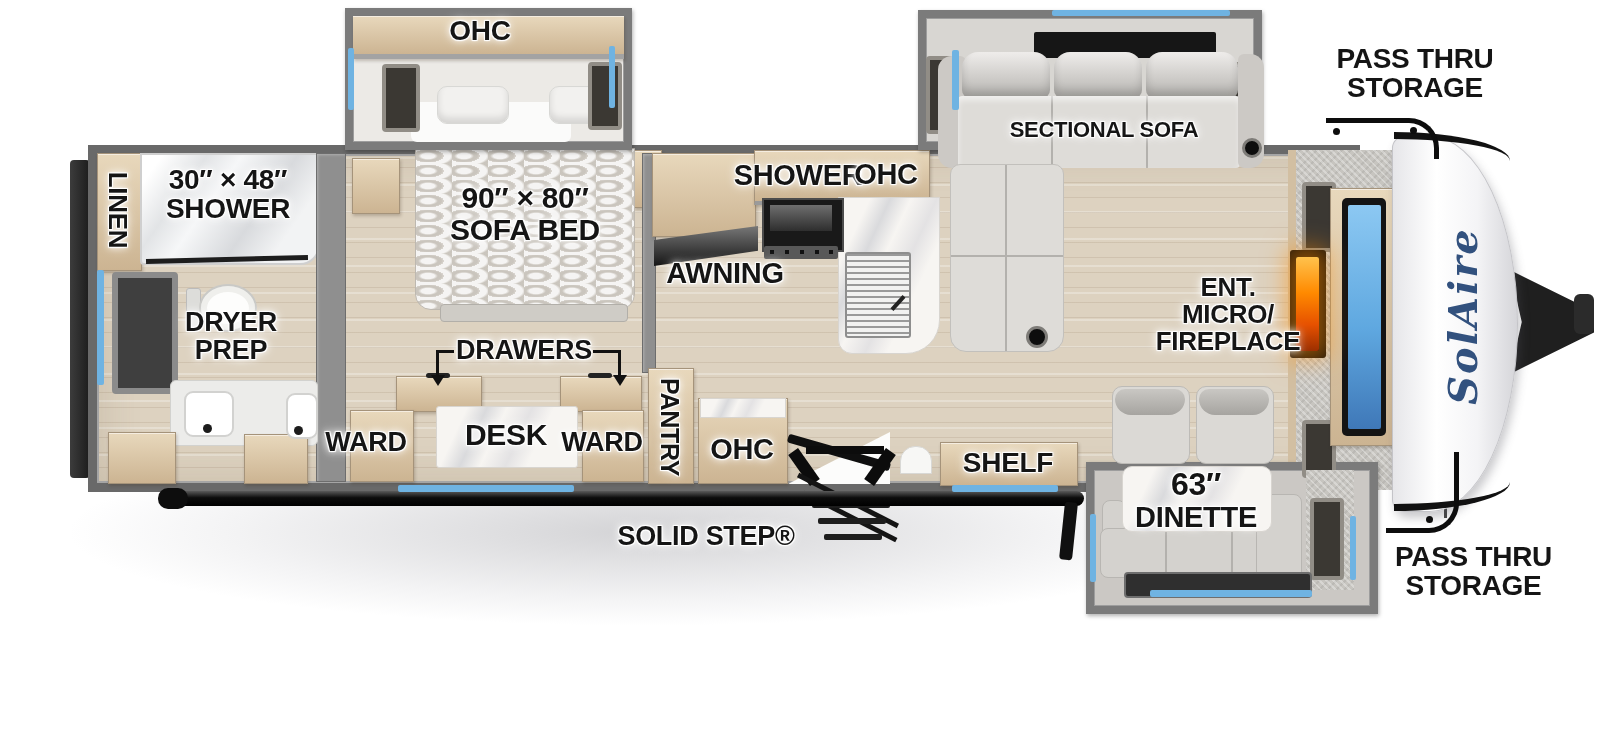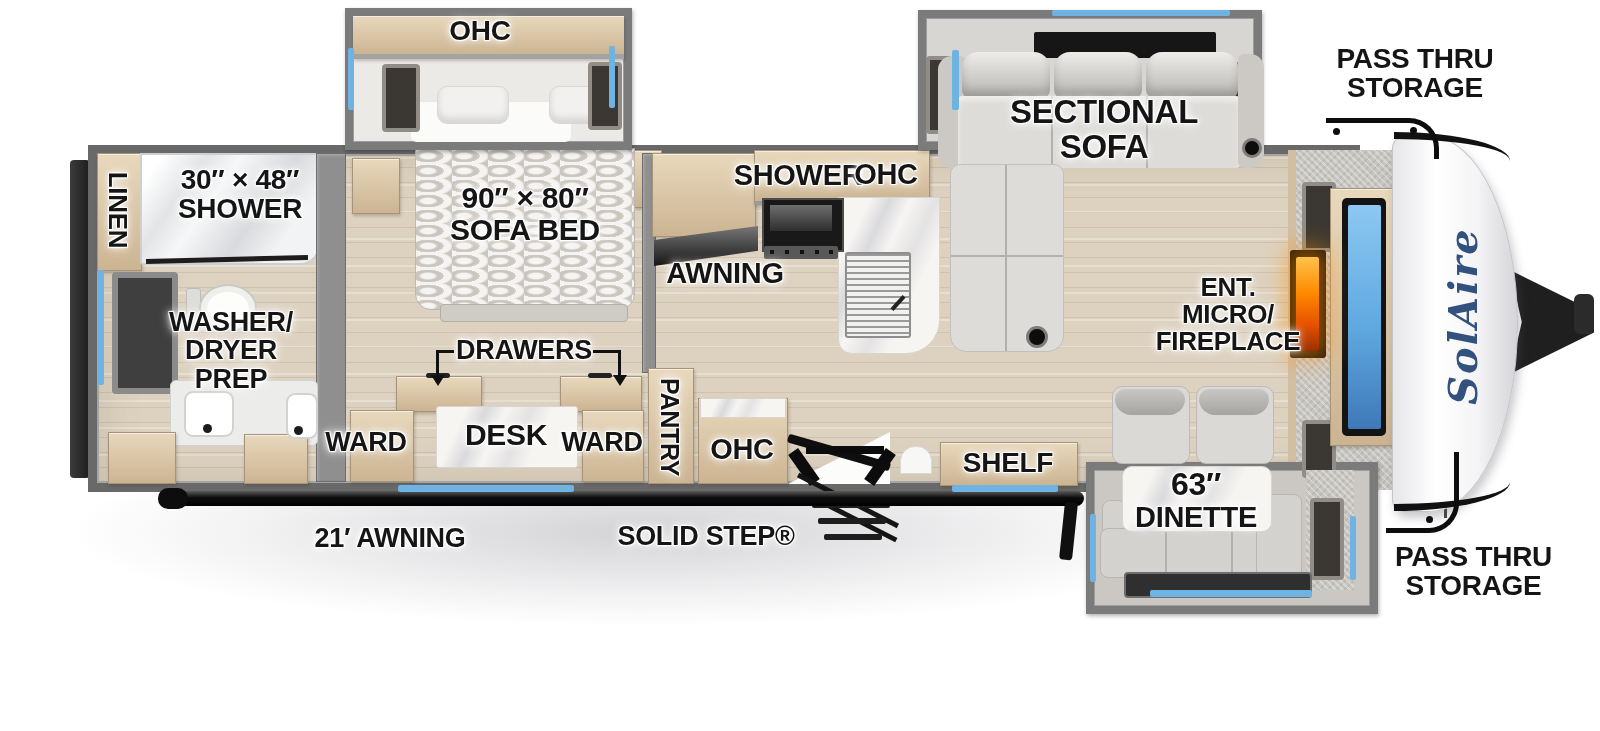--- a/index.html
+++ b/index.html
@@ -46,21 +46,21 @@
               box-shadow:inset 0 0 0 2px #a5a5a5, inset 0 0 45px rgba(95,75,52,.18);"></div>
 
   <div class="abs blue" style="left:97px;top:270px;width:7px;height:115px;"></div>
 
   <div class="abs tan" style="left:97px;top:153px;width:43px;height:116px;z-index:3;"></div>
   <div class="lbl vlbl" style="left:47px;top:197px;width:140px;height:26px;font-size:26px;">LINEN</div>
 
   <div class="abs" style="left:140px;top:153px;width:176px;height:108px;z-index:3;border:2px solid #cfcfcf;border-radius:0 0 20px 4px;
               background:linear-gradient(125deg,#ffffff 8%,#e2e4e6 26%,#f6f7f8 40%,#d8dadd 62%,#f2f3f4 80%);"></div>
   <div class="abs" style="left:146px;top:257px;width:162px;height:5px;background:#1d1d1d;transform:rotate(-1.5deg);z-index:4;"></div>
-  <div class="lbl block" style="left:160px;top:165px;width:160px;font-size:28px;">
+  <div class="lbl block" style="left:148px;top:165px;width:160px;font-size:28px;">
     <span style="display:block;">30″ × 48″</span>
     <span style="display:block;">SHOWER</span>
   </div>
 
   <div class="abs wall" style="left:316px;top:153px;width:30px;height:329px;z-index:3;"></div>
 
   <div class="abs" style="left:112px;top:272px;width:54px;height:110px;background:#3f3f3f;border:6px solid #8b8b8b;border-radius:4px;z-index:3;"></div>
 
   <div class="abs" style="left:186px;top:288px;width:13px;height:40px;background:#ddddda;border:1px solid #bbb;border-radius:3px;z-index:3;"></div>
   <div class="abs" style="left:199px;top:284px;width:54px;height:44px;background:#fdfdfc;border:2px solid #c9c9c6;border-radius:50%;z-index:3;
@@ -68,21 +68,20 @@
 
   <div class="abs" style="left:170px;top:380px;width:146px;height:64px;background:#ececea;border:1px solid #d2d2cf;border-radius:6px;z-index:3;"></div>
   <div class="abs" style="left:184px;top:391px;width:46px;height:42px;background:#fff;border:2px solid #d2d2d0;border-radius:9px;z-index:4;"></div>
   <div class="abs" style="left:286px;top:393px;width:28px;height:42px;background:#fff;border:2px solid #d2d2d0;border-radius:9px;z-index:4;"></div>
   <div class="abs" style="left:203px;top:424px;width:9px;height:9px;background:#1c1c1c;border-radius:50%;z-index:5;"></div>
   <div class="abs" style="left:294px;top:426px;width:9px;height:9px;background:#1c1c1c;border-radius:50%;z-index:5;"></div>
   <div class="abs tan" style="left:108px;top:432px;width:66px;height:50px;z-index:3;"></div>
   <div class="abs tan" style="left:244px;top:434px;width:62px;height:48px;z-index:3;"></div>
 
   <div class="lbl block" style="left:146px;top:308px;width:170px;font-size:27px;">
-    <span style="display:block;">WASHER/</span>
     <span style="display:block;">DRYER PREP</span>
   </div>
 
   <div class="abs slidebox" style="left:345px;top:8px;width:271px;height:126px;background:#eceae6;z-index:5;">
     <div class="abs tan" style="left:0;top:0;width:271px;height:38px;border:none;border-bottom:5px solid #a3a3a3;"></div>
     <div class="abs" style="left:58px;top:86px;width:160px;height:40px;background:#fbfbfa;border-radius:6px;"></div>
     <div class="abs" style="left:84px;top:70px;width:70px;height:36px;background:#f2f1ef;border:1px solid #d8d8d5;border-radius:10px;box-shadow:inset 0 -5px 7px rgba(0,0,0,.12);"></div>
     <div class="abs" style="left:196px;top:70px;width:66px;height:36px;background:#f2f1ef;border:1px solid #d8d8d5;border-radius:10px;box-shadow:inset 0 -5px 7px rgba(0,0,0,.12);"></div>
   </div>
   <div class="lbl" style="left:430px;top:16px;width:100px;height:30px;font-size:28px;">OHC</div>
@@ -179,21 +178,21 @@
   <div class="abs cushion" style="left:962px;top:52px;width:88px;height:46px;z-index:6;"></div>
   <div class="abs cushion" style="left:1054px;top:52px;width:88px;height:46px;z-index:6;"></div>
   <div class="abs cushion" style="left:1146px;top:52px;width:92px;height:46px;z-index:6;"></div>
   <div class="abs sofaFab" style="left:958px;top:96px;width:282px;height:72px;border-radius:4px;z-index:6;
               background-image:repeating-linear-gradient(90deg,transparent 0 93px,#b3b1ad 93px 95px);box-shadow:inset 0 4px 6px rgba(255,255,255,.6);"></div>
   <div class="abs" style="left:1238px;top:54px;width:26px;height:114px;background:#ccc9c5;border-radius:6px 14px 14px 6px;z-index:6;"></div>
   <div class="abs cup" style="left:1242px;top:138px;width:14px;height:14px;z-index:7;"></div>
   <div class="abs sofaFab" style="left:950px;top:164px;width:112px;height:186px;border-radius:10px 10px 16px 16px;z-index:6;border:1px solid #c2c0bc;
               background-image:linear-gradient(90deg,transparent 0 54px,#b3b1ad 54px 56px,transparent 56px),linear-gradient(180deg,transparent 0 90px,#b3b1ad 90px 92px,transparent 92px);"></div>
   <div class="abs cup" style="left:1026px;top:326px;width:16px;height:16px;z-index:7;"></div>
-  <div class="lbl" style="left:992px;top:116px;width:224px;height:28px;font-size:33px;">SECTIONAL SOFA</div>
+  <div class="lbl" style="left:992px;top:116px;width:224px;height:28px;font-size:22px;">SECTIONAL SOFA</div>
 
   <div class="abs tex-gray" style="left:1288px;top:150px;width:106px;height:340px;z-index:4;"></div>
   <div class="abs" style="left:1288px;top:150px;width:8px;height:340px;background:#d2bfa2;z-index:5;"></div>
   <div class="abs win" style="left:1302px;top:182px;width:26px;height:62px;z-index:6;"></div>
   <div class="abs win" style="left:1302px;top:420px;width:26px;height:50px;z-index:6;"></div>
 
   <div class="lbl block" style="left:1152px;top:274px;width:152px;font-size:26px;line-height:1.04;">
     <span style="display:block;">ENT.</span>
     <span style="display:block;">MICRO/</span>
     <span style="display:block;">FIREPLACE</span>
@@ -260,19 +259,18 @@
   <div class="abs" style="left:1386px;top:452px;width:68px;height:76px;border-bottom:5px solid #0d0d0d;border-right:5px solid #0d0d0d;border-bottom-right-radius:30px;z-index:30;"></div>
   <div class="abs dot" style="left:1426px;top:516px;width:7px;height:7px;z-index:31;"></div>
   <div class="lbl block" style="left:1386px;top:542px;width:175px;font-size:28px;">
     <span style="display:block;">PASS THRU</span>
     <span style="display:block;">STORAGE</span>
   </div>
 
   <div class="abs" style="left:168px;top:491px;width:916px;height:15px;background:linear-gradient(180deg,#5a5a5a,#0c0c0c 45%,#000);border-radius:8px;z-index:9;"></div>
   <div class="abs" style="left:158px;top:488px;width:30px;height:21px;background:#0d0d0d;border-radius:10px;z-index:9;"></div>
   <div class="abs" style="left:1062px;top:502px;width:13px;height:58px;background:#101010;border-radius:4px;transform:rotate(6deg);z-index:9;"></div>
-  <div class="lbl" style="left:300px;top:522px;width:180px;height:32px;font-size:27px;">21′ AWNING</div>
 
   <div class="lbl block" style="left:608px;top:522px;width:196px;font-size:27px;">
     <span style="display:block;">SOLID STEP®</span>
   </div>
 
 </div>
 
 </body></html>

